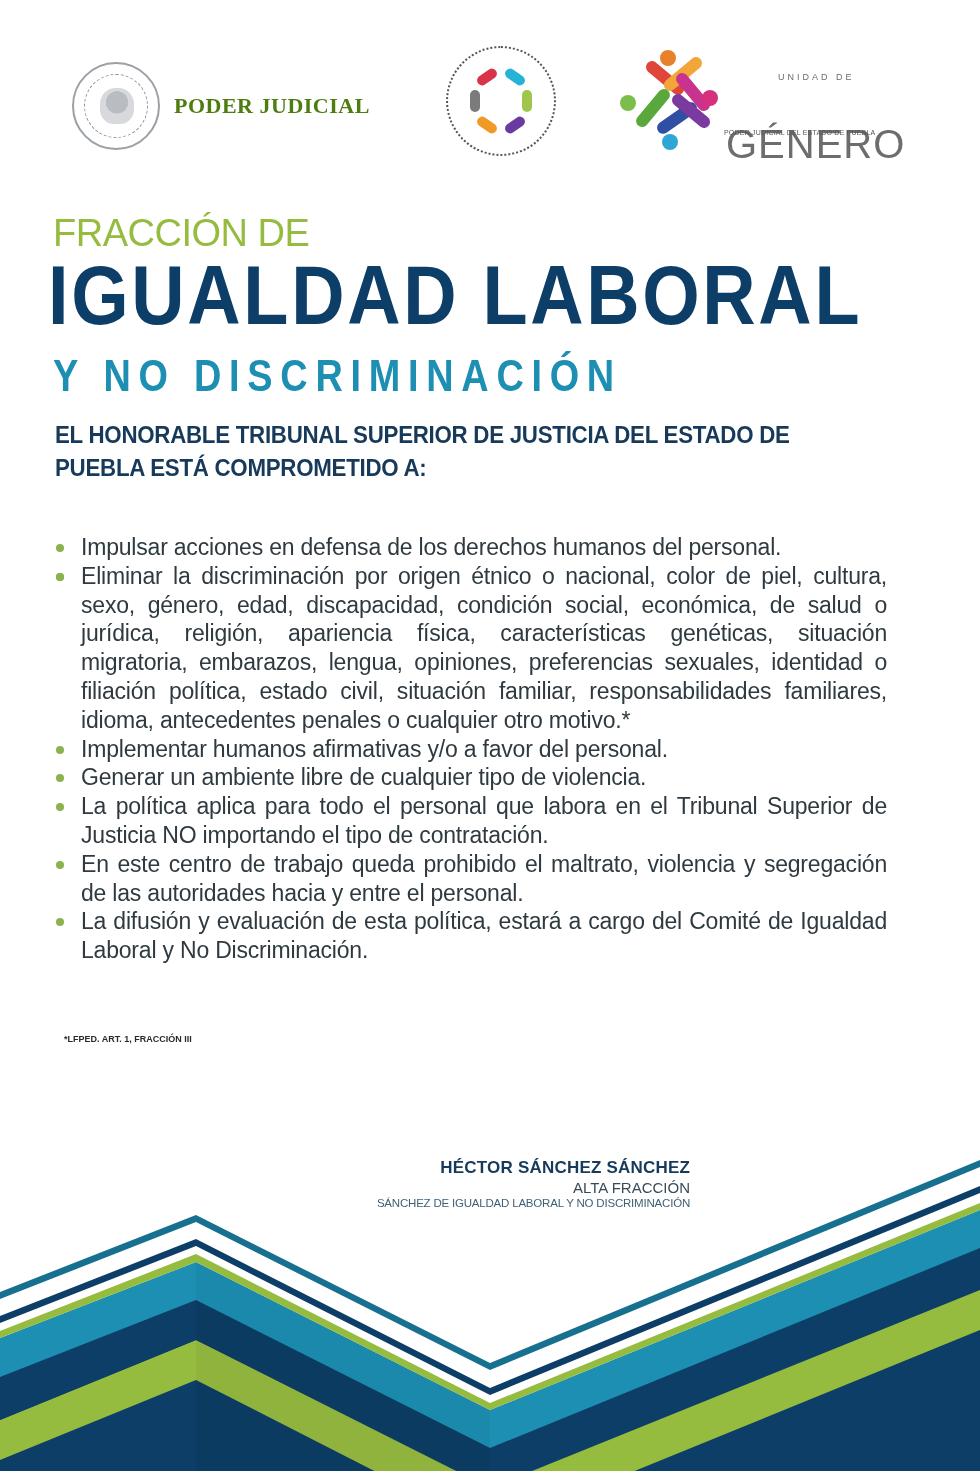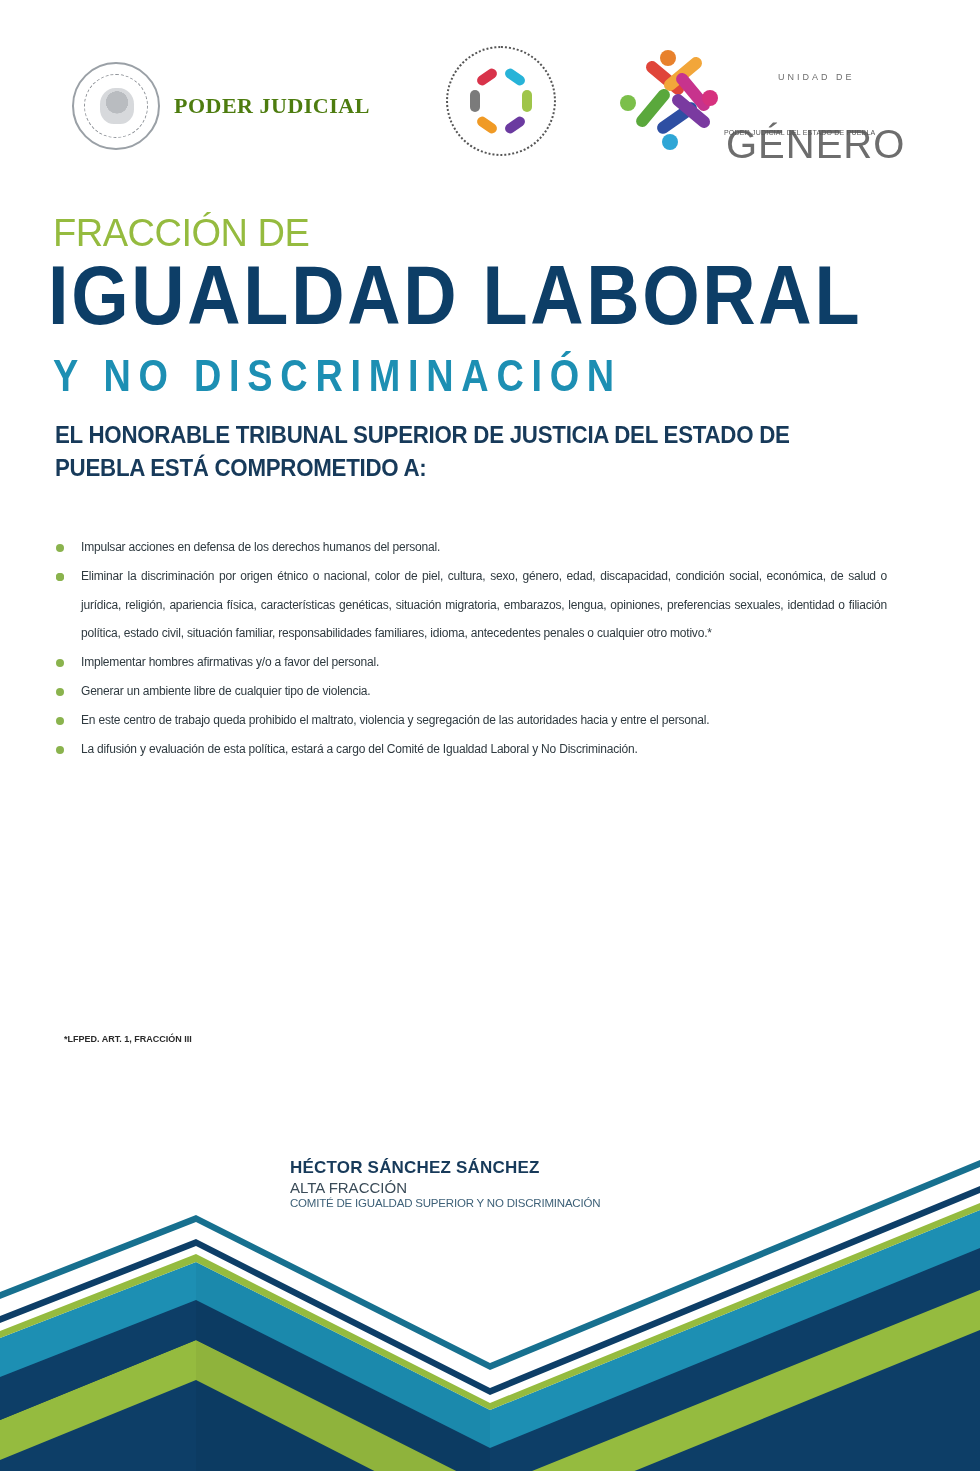--- a/index.html
+++ b/index.html
@@ -24,27 +24,27 @@
   .genero-title { position: absolute; left: 106px; top: 28px; font-size: 40px; color: #6d6d6d; letter-spacing: 1px; margin-top: 44px; }
   .genero-foot { position: absolute; left: 104px; top: 79px; font-size: 7px; color: #555; letter-spacing: 0.2px; }
 
   .title-1 { position: absolute; left: 53px; top: 212px; font-size: 38px; color: #95bb3f; letter-spacing: -0.5px; }
   .title-2 { position: absolute; left: 48px; top: 252px; font-size: 83px; font-weight: bold; color: #0d3e67; letter-spacing: 3px; transform: scaleX(0.89); transform-origin: left top; line-height: 1.05; }
   .title-3 { position: absolute; left: 53px; top: 351px; font-size: 44px; font-weight: bold; color: #1d8fb3; letter-spacing: 9px; transform: scaleX(0.86); transform-origin: left top; }
 
   .intro { position: absolute; left: 55px; top: 418px; width: 850px; font-size: 24px; font-weight: bold; color: #173a5a; line-height: 33px; transform: scaleX(0.93); transform-origin: left top; letter-spacing: -0.3px; }
 
   .list { position: absolute; left: 54px; top: 533px; width: 900px; margin: 0; padding: 0; list-style: none; }
-  .list li { position: relative; padding-left: 27px; font-size: 12px; line-height: 28.8px; color: #2f3a40; width: 806px; text-align: justify; letter-spacing: -0.2px; }
+  .list li { position: relative; padding-left: 27px; font-size: 23px; line-height: 28.8px; color: #2f3a40; width: 806px; text-align: justify; letter-spacing: -0.2px; }
   .list li .bullet { position: absolute; left: 2px; top: 11px; width: 8px; height: 8px; border-radius: 50%; background: #8ab34d; }
   .list li span.txt { display: inline; }
 
   .footnote { position: absolute; left: 64px; top: 1034px; font-size: 9px; font-weight: bold; color: #2a2a2a; }
 
-  .sign { position: absolute; left: 290px; top: 1158px; width: 400px; text-align: left; }
+  .sign { position: absolute; left: 290px; top: 1158px; width: 400px; text-align: right; }
   .sign-name { font-size: 17px; font-weight: bold; color: #173a5a; letter-spacing: 0.2px; }
   .sign-role { font-size: 15px; color: #3a4b58; margin-top: 1px; }
   .sign-com { font-size: 11.5px; color: #3e6178; margin-top: 1px; letter-spacing: -0.2px; }
 
   .chevrons { position: absolute; left: 0; top: 1100px; width: 980px; height: 371px; }
 </style>
 </head>
 <body>
 
 <div class="logos">
@@ -88,22 +88,23 @@
 <div class="title-1">FRACCIÓN DE</div>
 <div class="title-2">IGUALDAD LABORAL</div>
 <div class="title-3">Y NO DISCRIMINACIÓN</div>
 
 <div class="intro">EL HONORABLE TRIBUNAL SUPERIOR DE JUSTICIA DEL ESTADO DE PUEBLA ESTÁ COMPROMETIDO A:</div>
 
 <ul class="list">
   <li><span class="bullet"></span><span class="txt">Impulsar acciones en defensa de los derechos humanos del personal.</span></li>
   <li><span class="bullet"></span></li>
   <li><span class="bullet"></span><span class="txt">Eliminar la discriminación por origen étnico o nacional, color de piel, cultura, sexo, género, edad, discapacidad, condición social, económica, de salud o jurídica, religión, apariencia física, características genéticas, situación migratoria, embarazos, lengua, opiniones, preferencias sexuales, identidad o filiación política, estado civil, situación familiar, responsabilidades familiares, idioma, antecedentes penales o cualquier otro motivo.*</span></li>
-  <li><span class="bullet"></span><span class="txt">Implementar hombres afirmativas y/o a favor del personal.</span></li>
+  <li><span class="bullet"></span><span class="txt">Implementar humanos afirmativas y/o a favor del personal.</span></li>
   <li><span class="bullet"></span><span class="txt">Generar un ambiente libre de cualquier tipo de violencia.</span></li>
+  <li><span class="bullet"></span><span class="txt">La política aplica para todo el personal que labora en el Tribunal Superior de Justicia NO importando el tipo de contratación.</span></li>
   <li><span class="bullet"></span><span class="txt">En este centro de trabajo queda prohibido el maltrato, violencia y segregación de las autoridades hacia y entre el personal.</span></li>
   <li><span class="bullet"></span><span class="txt">La difusión y evaluación de esta política, estará a cargo del Comité de Igualdad Laboral y No Discriminación.</span></li>
 </ul>
 
 <div class="footnote">*LFPED. ART. 1, FRACCIÓN III</div>
 
 <svg class="chevrons" viewBox="0 1100 980 371" width="980" height="371" preserveAspectRatio="none">
 
   <polygon points="0,1395 196,1318 490,1465 980,1265 980,1471 0,1471" fill="#0d3e67"></polygon>
 
@@ -118,14 +119,14 @@
   <polygon points="0,1316 196,1239 490,1388 980,1186 980,1193 490,1395 196,1246 0,1323" fill="#0d3e67"></polygon>
 
   <polygon points="0,1292 196,1215 490,1363 980,1160 980,1167 490,1370 196,1222 0,1299" fill="#17708f"></polygon>
 
   <polygon points="196,1262 490,1410 490,1471 196,1471" fill="#000" opacity="0.04"></polygon>
 </svg>
 
 <div class="sign">
   <div class="sign-name">HÉCTOR SÁNCHEZ SÁNCHEZ</div>
   <div class="sign-role">ALTA FRACCIÓN</div>
-  <div class="sign-com">COMITÉ DE IGUALDAD SUPERIOR Y NO DISCRIMINACIÓN</div>
+  <div class="sign-com">SÁNCHEZ DE IGUALDAD LABORAL Y NO DISCRIMINACIÓN</div>
 </div>
 
 </body></html>

